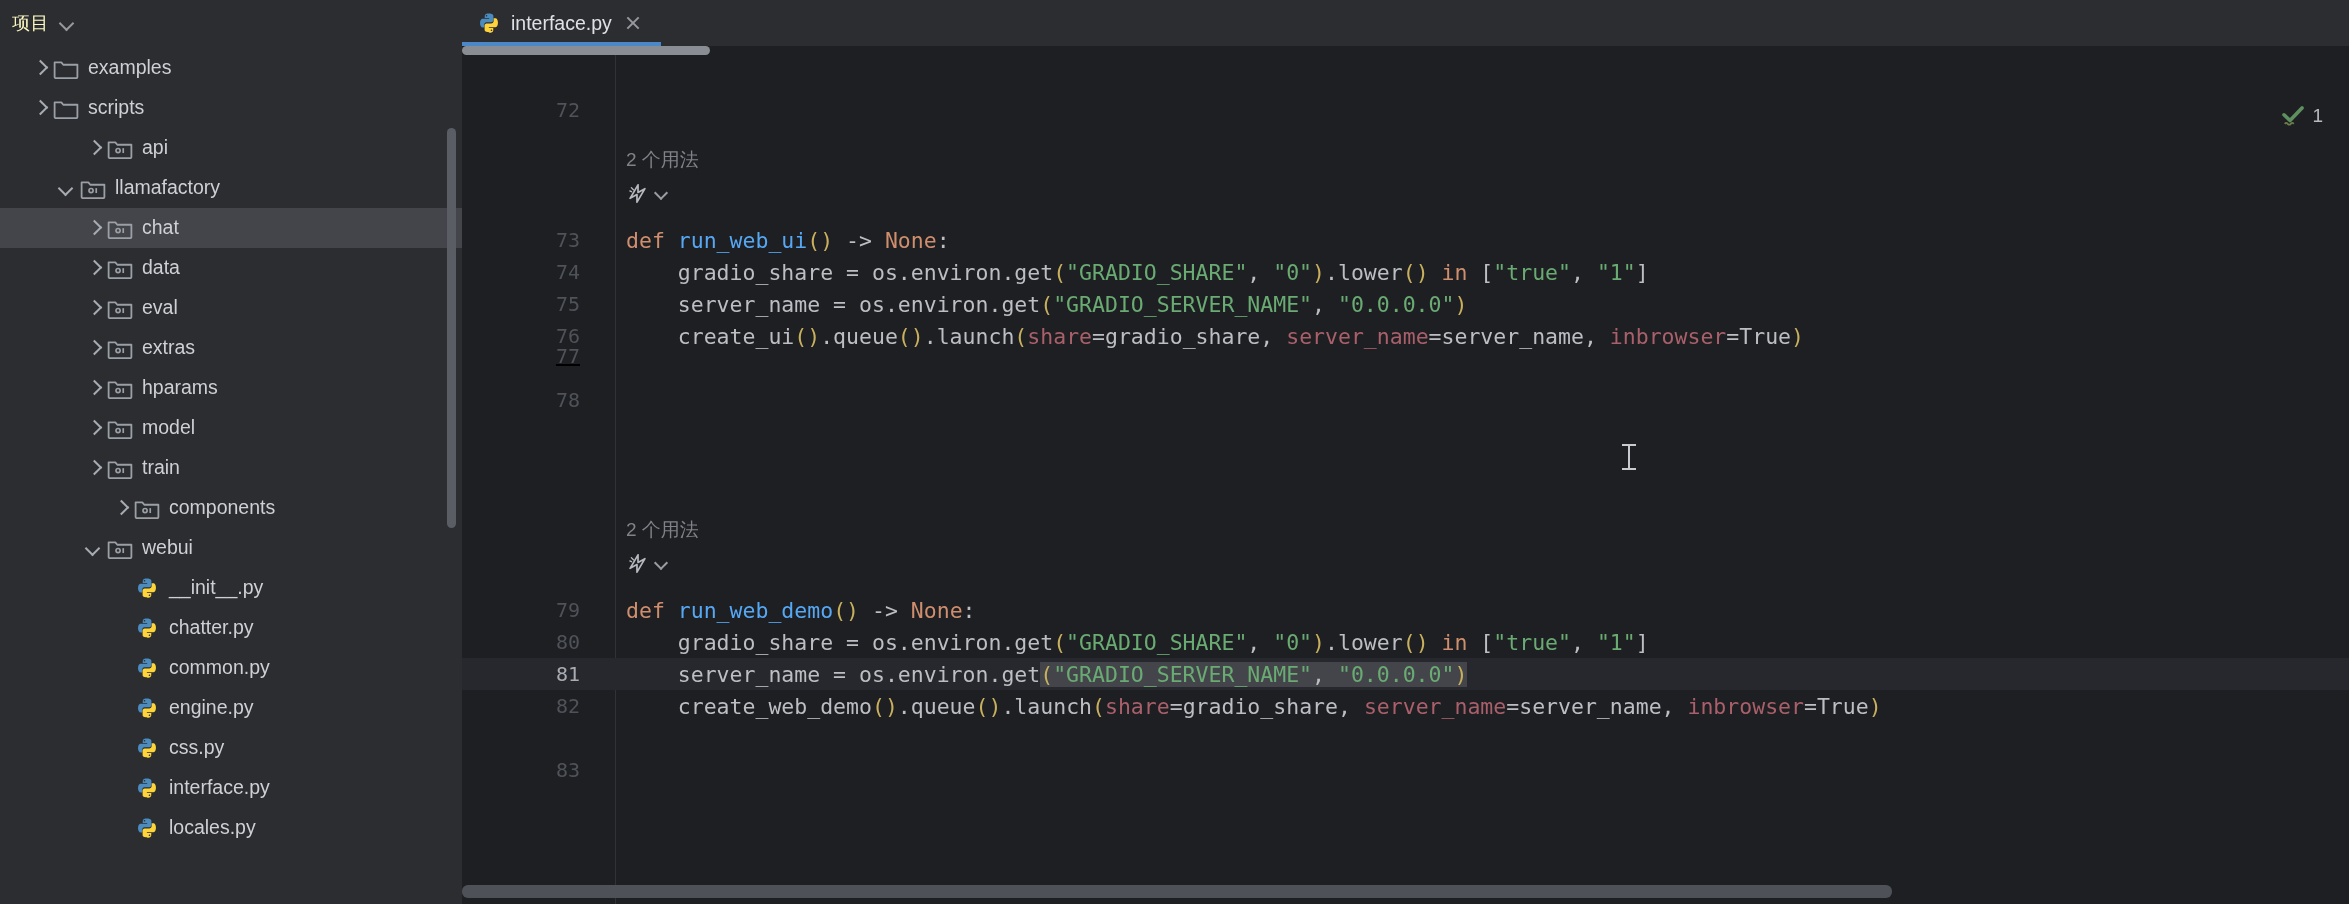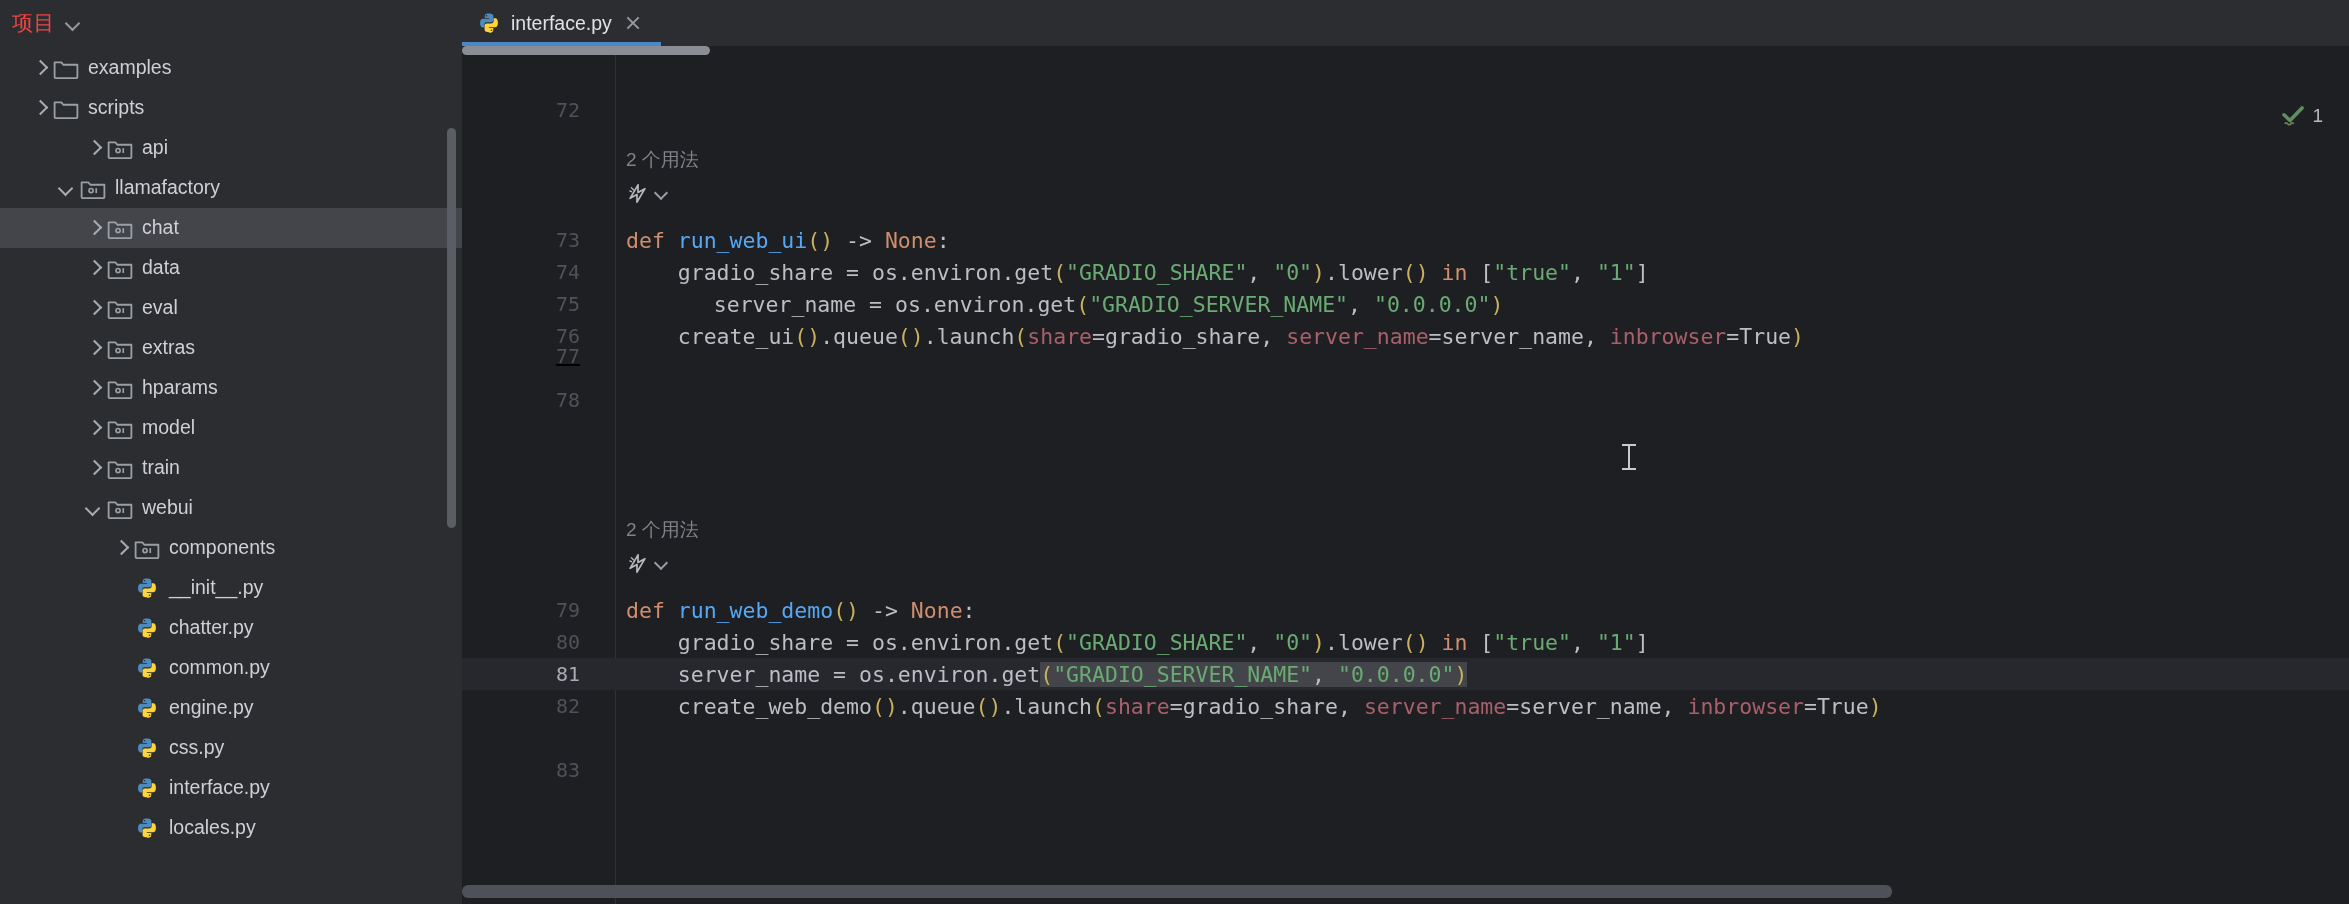--- a/index.html
+++ b/index.html
@@ -26,22 +26,22 @@
     overflow: hidden;
   }
   .sidebar-header {
     height: 46px;
     display: flex;
     align-items: center;
     padding-left: 12px;
     gap: 10px;
   }
   .sidebar-title {
-    font-size: 21px;
-    color: #ef4444;
+    font-size: 18px;
+    color: #fef9c3;
     letter-spacing: 0.5px;
     text-align: right;
   }
   .chev-down {
     width: 16px; height: 16px;
     position: relative;
     opacity: .75;
   }
   .chev-down::after {
     content: "";
@@ -451,42 +451,42 @@
           <span class="ico">
             <svg viewBox="0 0 20 17">
               <path d="M1.2 4.2 h5.2 l1.5 1.8 h10.9 v9.4 a1 1 0 0 1 -1 1 h-15.6 a1 1 0 0 1 -1 -1 z" fill="none" stroke="#9aa0a6" stroke-width="1.4" stroke-linejoin="round"></path>
               <circle cx="8.5" cy="10.5" r="1.6" fill="none" stroke="#9aa0a6" stroke-width="1.3"></circle>
               <path d="M12.5 8.6 v3.8" stroke="#9aa0a6" stroke-width="1.3" fill="none"></path>
             </svg>
           </span>
           <span class="label">train</span>
         </div>
         <div class="tree-row">
+          <span style="flex: 0 0 108px; width: 108px;"></span>
+          <span class="twisty right"></span>
+          <span class="ico">
+            <svg viewBox="0 0 20 17">
+              <path d="M1.2 4.2 h5.2 l1.5 1.8 h10.9 v9.4 a1 1 0 0 1 -1 1 h-15.6 a1 1 0 0 1 -1 -1 z" fill="none" stroke="#9aa0a6" stroke-width="1.4" stroke-linejoin="round"></path>
+              <circle cx="8.5" cy="10.5" r="1.6" fill="none" stroke="#9aa0a6" stroke-width="1.3"></circle>
+              <path d="M12.5 8.6 v3.8" stroke="#9aa0a6" stroke-width="1.3" fill="none"></path>
+            </svg>
+          </span>
+          <span class="label">components</span>
+        </div>
+        <div class="tree-row">
           <span style="flex: 0 0 81px; width: 81px;"></span>
           <span class="twisty down"></span>
           <span class="ico">
             <svg viewBox="0 0 20 17">
               <path d="M1.2 4.2 h5.2 l1.5 1.8 h10.9 v9.4 a1 1 0 0 1 -1 1 h-15.6 a1 1 0 0 1 -1 -1 z" fill="none" stroke="#9aa0a6" stroke-width="1.4" stroke-linejoin="round"></path>
               <circle cx="8.5" cy="10.5" r="1.6" fill="none" stroke="#9aa0a6" stroke-width="1.3"></circle>
               <path d="M12.5 8.6 v3.8" stroke="#9aa0a6" stroke-width="1.3" fill="none"></path>
             </svg>
           </span>
           <span class="label">webui</span>
-        </div>
-        <div class="tree-row">
-          <span style="flex: 0 0 108px; width: 108px;"></span>
-          <span class="twisty right"></span>
-          <span class="ico">
-            <svg viewBox="0 0 20 17">
-              <path d="M1.2 4.2 h5.2 l1.5 1.8 h10.9 v9.4 a1 1 0 0 1 -1 1 h-15.6 a1 1 0 0 1 -1 -1 z" fill="none" stroke="#9aa0a6" stroke-width="1.4" stroke-linejoin="round"></path>
-              <circle cx="8.5" cy="10.5" r="1.6" fill="none" stroke="#9aa0a6" stroke-width="1.3"></circle>
-              <path d="M12.5 8.6 v3.8" stroke="#9aa0a6" stroke-width="1.3" fill="none"></path>
-            </svg>
-          </span>
-          <span class="label">components</span>
         </div>
         <div class="tree-row">
           <span style="flex: 0 0 108px; width: 108px;"></span>
           <span class="twisty "></span>
           <span class="ico">
             <svg viewBox="0 0 16 16">
               <path fill="#4b8bbe" d="M7.9 1c-1.6 0-3 .3-3 1.8v1.6h3.2v.5H3.6S1.5 4.6 1.5 8c0 3.3 1.9 3.2 1.9 3.2h1.2V9.4s-.1-1.9 1.8-1.9h3s1.8 0 1.8-1.7V2.8S11.4 1 7.9 1zM6.2 2.1c.3 0 .6.3.6.6s-.3.6-.6.6-.6-.3-.6-.6.3-.6.6-.6z"></path>
               <path fill="#ffd43b" d="M8.1 15c1.6 0 3-.3 3-1.8v-1.6H7.9v-.5h4.5s2.1.1 2.1-3.3c0-3.3-1.9-3.2-1.9-3.2h-1.2v1.8s.1 1.9-1.8 1.9h-3s-1.8 0-1.8 1.7v3s-.2 1.8 3.3 1.8zm1.7-1.1c-.3 0-.6-.3-.6-.6s.3-.6.6-.6.6.3.6.6-.3.6-.6.6z"></path>
             </svg>
           </span>
@@ -589,21 +589,21 @@
             <path d="M2.5 13.2 q1 -1.2 2 0 q1 1.2 2 0 q1 -1.2 2 0" fill="none" stroke="#6f7a4e" stroke-width="1.2"></path>
           </svg>
         </span>
         <span class="inspect-count">1</span>
       </div>
 
       <div id="lines">
           <div class="line" style="top: 48px;"><span class="lnum">72</span><span class="code"></span></div>
           <div class="line" style="top: 178px;"><span class="lnum">73</span><span class="code"><span class="t-kw">def </span><span class="t-fn">run_web_ui</span><span class="t-paren">()</span><span class="t-op"> -&gt; </span><span class="t-none">None</span><span class="t-op">:</span></span></div>
           <div class="line" style="top: 210px;"><span class="lnum">74</span><span class="code"><span class="t-def">    gradio_share = os.environ.get</span><span class="t-paren">(</span><span class="t-str">"GRADIO_SHARE"</span><span class="t-def">, </span><span class="t-str">"0"</span><span class="t-paren">)</span><span class="t-def">.lower</span><span class="t-paren">()</span><span class="t-def"> </span><span class="t-in">in</span><span class="t-br"> [</span><span class="t-str">"true"</span><span class="t-def">, </span><span class="t-str">"1"</span><span class="t-br">]</span></span></div>
-          <div class="line" style="top: 242px; gap: 36px;"><span class="lnum">75</span><span class="code"><span class="t-def">    server_name = os.environ.get</span><span class="t-paren">(</span><span class="t-str">"GRADIO_SERVER_NAME"</span><span class="t-def">, </span><span class="t-str">"0.0.0.0"</span><span class="t-paren">)</span></span></div>
+          <div class="line" style="top: 242px;"><span class="lnum">75</span><span class="code"><span class="t-def">    server_name = os.environ.get</span><span class="t-paren">(</span><span class="t-str">"GRADIO_SERVER_NAME"</span><span class="t-def">, </span><span class="t-str">"0.0.0.0"</span><span class="t-paren">)</span></span></div>
           <div class="line" style="top: 274px;"><span class="lnum">76</span><span class="code"><span class="t-def">    create_ui</span><span class="t-paren">()</span><span class="t-def">.queue</span><span class="t-paren">()</span><span class="t-def">.launch</span><span class="t-paren">(</span><span class="t-kwarg">share</span><span class="t-def">=gradio_share, </span><span class="t-kwarg">server_name</span><span class="t-def">=server_name, </span><span class="t-kwarg">inbrowser</span><span class="t-def">=True</span><span class="t-paren">)</span></span></div>
           <div class="line" style="top: 294px; text-decoration: underline;"><span class="lnum">77</span><span class="code"></span></div>
           <div class="line" style="top: 338px;"><span class="lnum">78</span><span class="code"></span></div>
           <div class="line" style="top: 548px;"><span class="lnum">79</span><span class="code"><span class="t-kw">def </span><span class="t-fn">run_web_demo</span><span class="t-paren">()</span><span class="t-op"> -&gt; </span><span class="t-none">None</span><span class="t-op">:</span></span></div>
           <div class="line" style="top: 580px;"><span class="lnum">80</span><span class="code"><span class="t-def">    gradio_share = os.environ.get</span><span class="t-paren">(</span><span class="t-str">"GRADIO_SHARE"</span><span class="t-def">, </span><span class="t-str">"0"</span><span class="t-paren">)</span><span class="t-def">.lower</span><span class="t-paren">()</span><span class="t-def"> </span><span class="t-in">in</span><span class="t-br"> [</span><span class="t-str">"true"</span><span class="t-def">, </span><span class="t-str">"1"</span><span class="t-br">]</span></span></div>
           <div class="line current" style="top: 612px;"><span class="lnum active">81</span><span class="code"><span class="t-def">    server_name = os.environ.get</span><span class="t-paren sel">(</span><span class="t-str sel">"GRADIO_SERVER_NAME"</span><span class="t-def sel">, </span><span class="t-str sel">"0.0.0.0"</span><span class="t-paren sel">)</span></span></div>
           <div class="line" style="top: 644px;"><span class="lnum">82</span><span class="code"><span class="t-def">    create_web_demo</span><span class="t-paren">()</span><span class="t-def">.queue</span><span class="t-paren">()</span><span class="t-def">.launch</span><span class="t-paren">(</span><span class="t-kwarg">share</span><span class="t-def">=gradio_share, </span><span class="t-kwarg">server_name</span><span class="t-def">=server_name, </span><span class="t-kwarg">inbrowser</span><span class="t-def">=True</span><span class="t-paren">)</span></span></div>
           <div class="line" style="top: 676px; margin-top: 32px;"><span class="lnum">83</span><span class="code"></span></div>
         </div>
 

